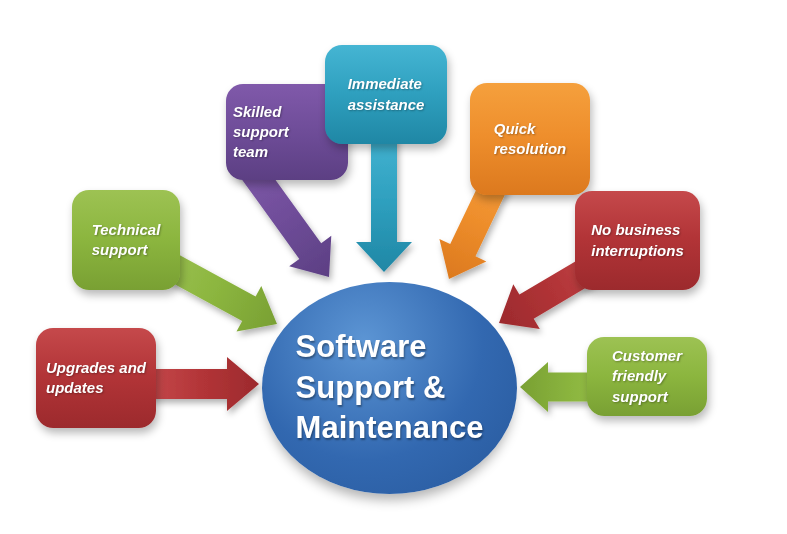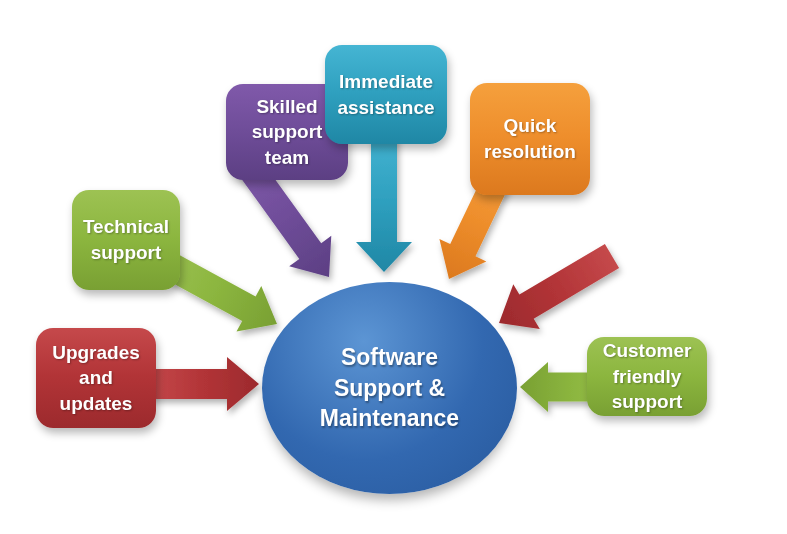--- a/index.html
+++ b/index.html
@@ -25,23 +25,23 @@
     border-radius: 50%;
     z-index: 1;
     box-shadow: 0 9px 12px -3px rgba(0,0,0,0.30);
     display: flex;
     align-items: center;
     justify-content: center;
   }
   .center-label {
     color: #ffffff;
     font-weight: bold;
-    font-size: 23px;
+    font-size: 31px;
     line-height: 1.32;
-    text-align: center;
+    text-align: left;
     white-space: pre-line;
     text-shadow: 1px 2px 2px rgba(0,0,0,0.35);
   }
   
   .arrows-layer {
     position: absolute;
     left: 0;
     top: 0;
     z-index: 2;
     pointer-events: none;
@@ -54,25 +54,25 @@
     box-shadow: 2px 5px 8px rgba(0,0,0,0.28);
     display: flex;
     align-items: center;
     justify-content: center;
     padding: 4px 7px;
     box-sizing: border-box;
   }
   .node-label {
     color: #ffffff;
     font-weight: bold;
-    font-size: 19px;
+    font-size: 15px;
     line-height: 1.35;
-    text-align: center;
     white-space: pre-line;
     text-shadow: 1px 1px 2px rgba(0,0,0,0.30);
+    font-style: italic;
   }
   .n0 { left: 36px;  top: 328px; width: 120px; height: 100px; }
   .n1 { left: 72px;  top: 190px; width: 108px; height: 100px; }
   .n2 { left: 178px; top: 84px;  width: 122px; height: 96px;  }
   .n3 { left: 325px; top: 45px;  width: 122px; height: 99px;  }
   .n4 { left: 470px; top: 83px;  width: 120px; height: 112px; }
   .n5 { left: 575px; top: 191px; width: 125px; height: 99px;  }
   .n6 { left: 587px; top: 337px; width: 120px; height: 79px; }
 </style>
 </head>
@@ -149,19 +149,23 @@
 team</span>
   </div>
   <div class="node n3" style="background: linear-gradient(rgb(69, 181, 211) 0%, rgb(47, 160, 191) 48%, rgb(31, 135, 165) 100%);">
     <span class="node-label">Immediate
 assistance</span>
   </div>
   <div class="node n4" style="background: linear-gradient(rgb(245, 160, 61) 0%, rgb(238, 142, 44) 48%, rgb(220, 121, 30) 100%);">
     <span class="node-label">Quick
 resolution</span>
   </div>
+  <div class="node n5" style="background: linear-gradient(rgb(197, 73, 75) 0%, rgb(178, 52, 55) 48%, rgb(156, 42, 45) 100%);">
+    <span class="node-label">No business
+interruptions</span>
+  </div>
   <div class="node n6" style="background: linear-gradient(rgb(157, 194, 83) 0%, rgb(140, 182, 63) 48%, rgb(121, 160, 51) 100%);">
     <span class="node-label">Customer
 friendly
 support</span>
   </div>
 
 </div>
 
 </body></html>

